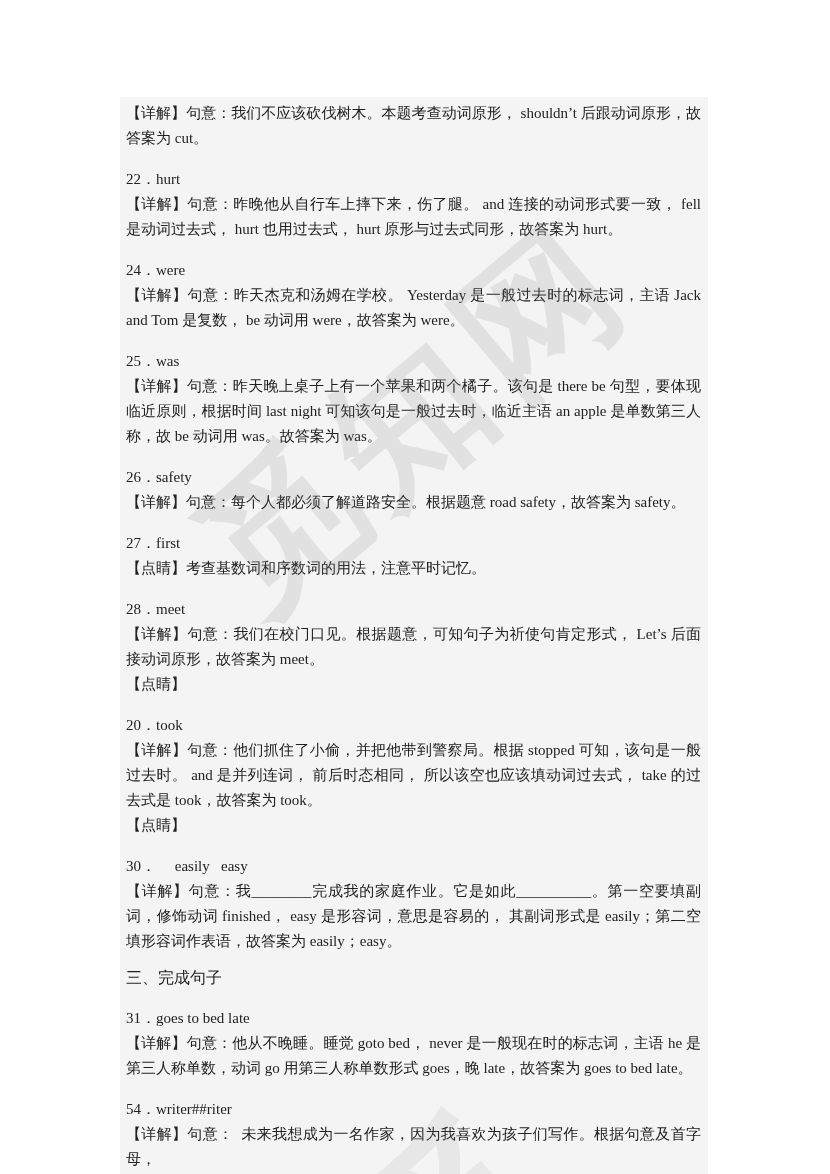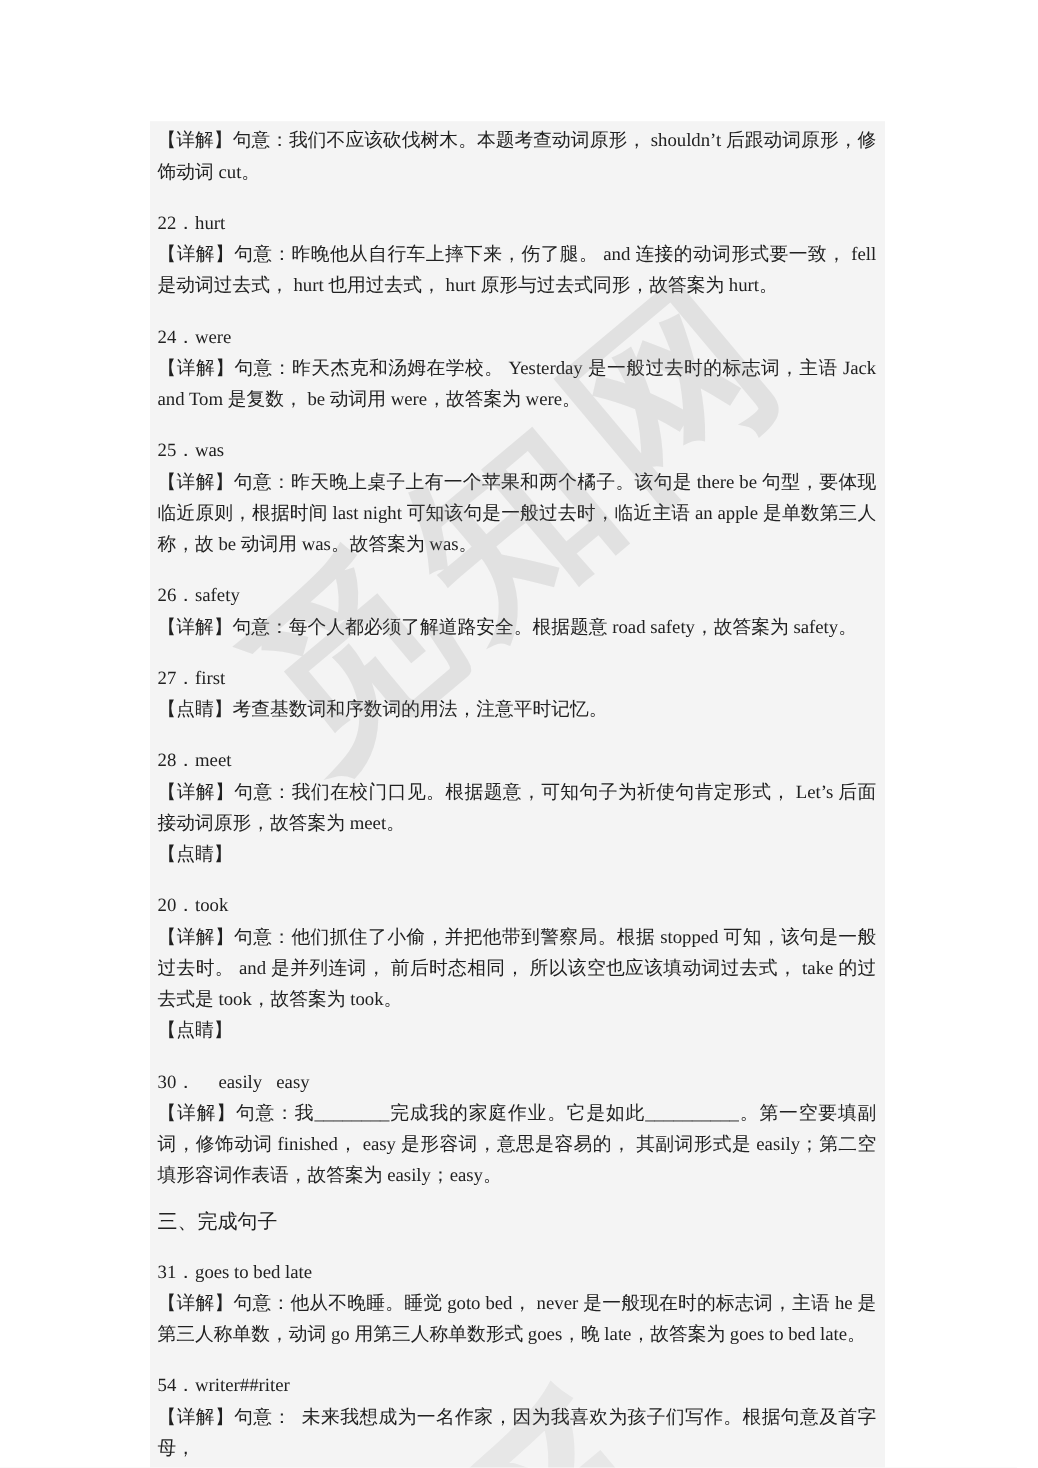--- a/index.html
+++ b/index.html
@@ -72,21 +72,21 @@
     color: rgba(120, 120, 120, 0.10);
     transform: rotate(-40deg);
   }
 </style>
 </head>
 <body>
 
 <div class="page">
 
   <div class="sheet">
-    <p class="para">【详解】句意：我们不应该砍伐树木。本题考查动词原形， shouldn’t 后跟动词原形，修饰动词 cut。</p>
+    <p class="para">【详解】句意：我们不应该砍伐树木。本题考查动词原形， shouldn’t 后跟动词原形，故答案为 cut。</p>
     <p class="answer">22．hurt</p>
     <p class="para">【详解】句意：昨晚他从自行车上摔下来，伤了腿。 and 连接的动词形式要一致， fell 是动词过去式， hurt 也用过去式， hurt 原形与过去式同形，故答案为 hurt。</p>
     <p class="answer">24．were</p>
     <p class="para">【详解】句意：昨天杰克和汤姆在学校。 Yesterday 是一般过去时的标志词，主语 Jack and Tom 是复数， be 动词用 were，故答案为 were。</p>
     <p class="answer">25．was</p>
     <p class="para">【详解】句意：昨天晚上桌子上有一个苹果和两个橘子。该句是 there be 句型，要体现临近原则，根据时间 last night 可知该句是一般过去时，临近主语 an apple 是单数第三人称，故 be 动词用 was。故答案为 was。</p>
     <p class="answer">26．safety</p>
     <p class="para">【详解】句意：每个人都必须了解道路安全。根据题意 road safety，故答案为 safety。</p>
     <p class="answer">27．first</p>
     <p class="para">【点睛】考查基数词和序数词的用法，注意平时记忆。</p>

